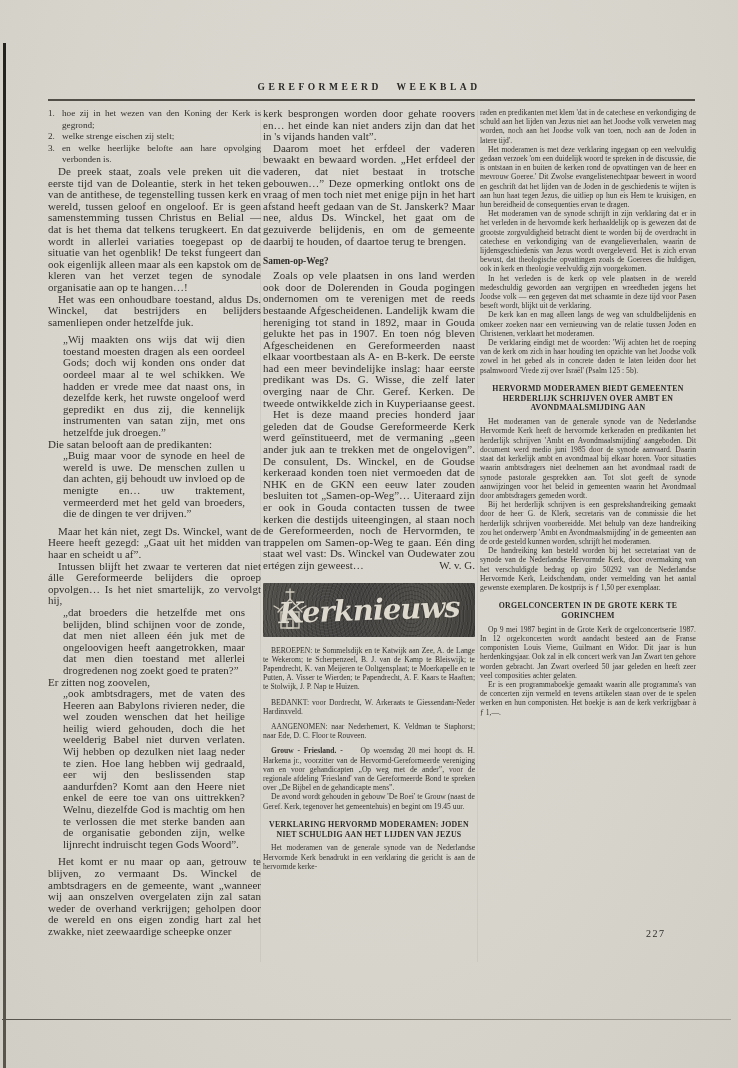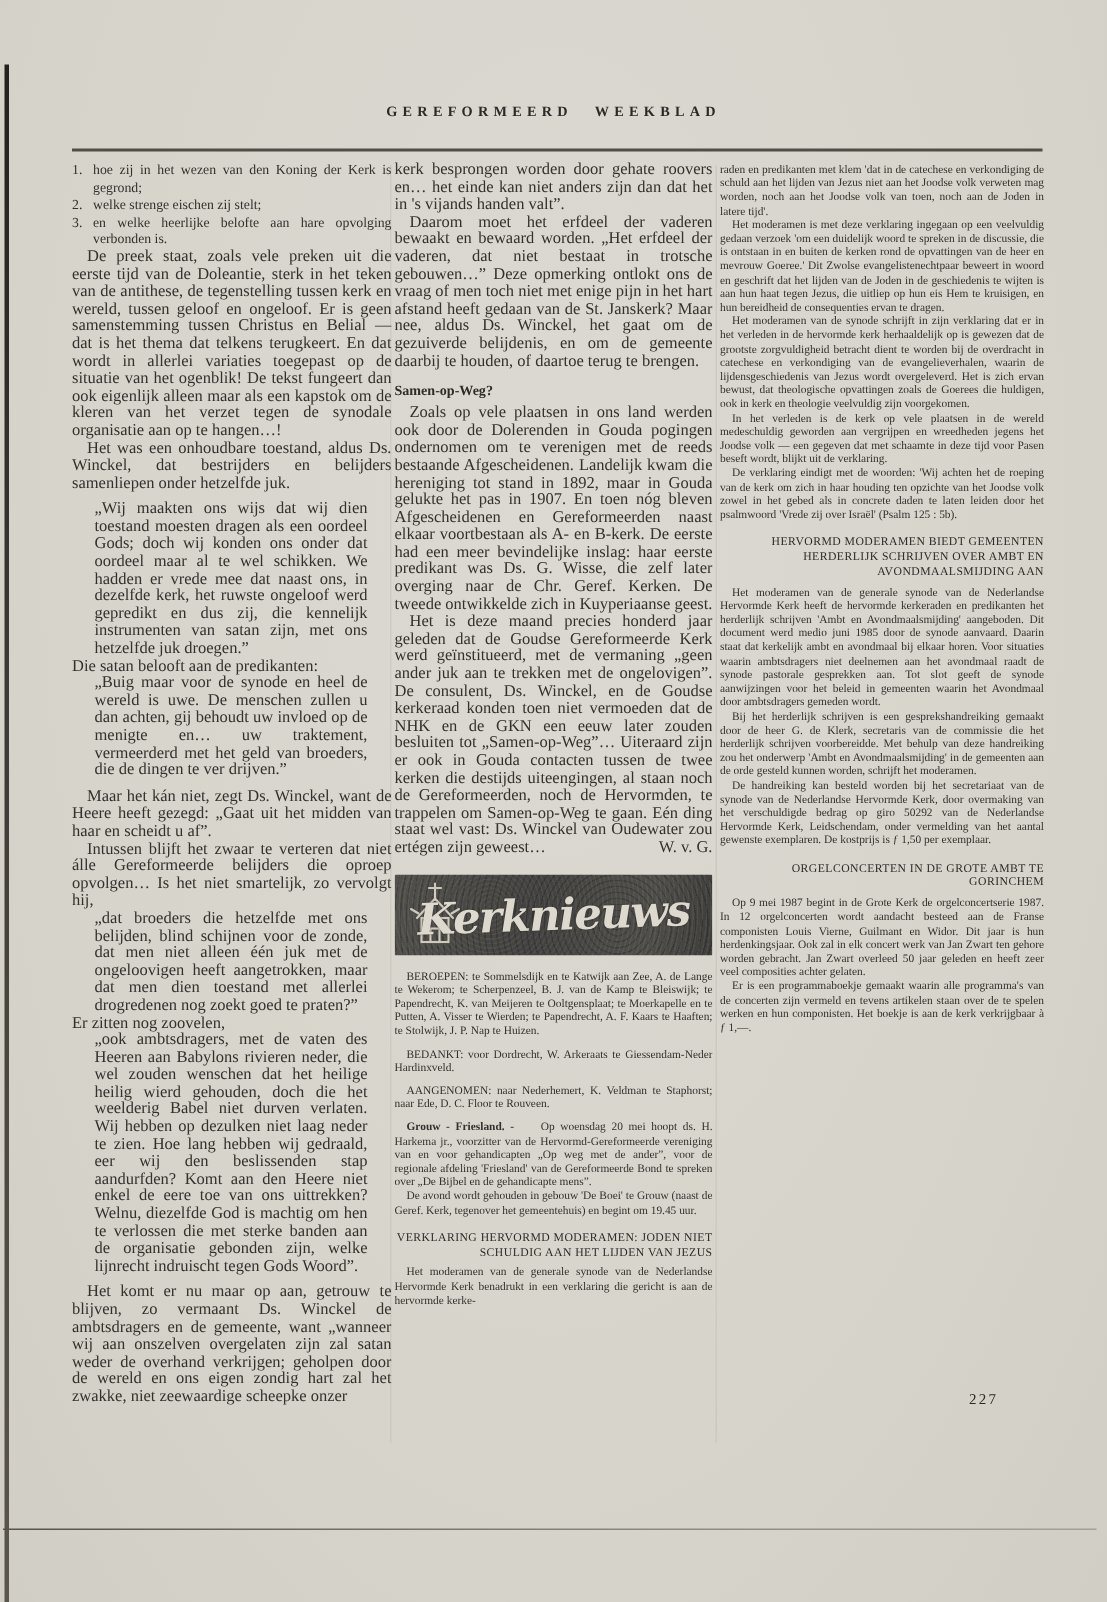--- a/index.html
+++ b/index.html
@@ -14,21 +14,21 @@
   }
   
   .edge{position:absolute;left:3px;top:43px;width:3px;height:1025px;
         background:linear-gradient(#23211e,#45423c 55%,#5a564e);}
   .bottom-rule{position:absolute;left:2px;top:1019px;width:729px;height:1px;
         background:linear-gradient(to right,#55524c,#8d897f 60%,#a5a198);}
   .head-rule{position:absolute;left:48px;top:99px;width:647px;height:2px;background:#514e48;}
   .colsep{position:absolute;top:110px;height:852px;width:1px;background:rgba(60,55,45,.07);}
   .sep1{left:260px;} .sep2{left:477px;}
 
-  .masthead{position:absolute;top:70px;left:0;width:100%;text-align:center;
+  .masthead{position:absolute;top:82px;left:0;width:100%;text-align:center;
     font-size:9.5px;font-weight:bold;letter-spacing:3.5px;word-spacing:9px;color:#2b2a26;}
 
   .col{position:absolute;top:108px;max-height:882px;overflow:hidden;}
   .col1{left:48px;width:213px;}
   .col2{left:263px;width:212px;}
   .col3{left:480px;width:216px;}
 
   .lg{font-size:11px;line-height:11.6px;}
   .sm{font-size:7.6px;line-height:9.2px;}
   .b{margin:0;text-align:justify;}
@@ -37,22 +37,22 @@
   .quote{margin-left:15px;margin-right:16px;}
   .gap{margin-top:6px;}
   .rel{position:relative;}
   .sig{position:absolute;right:0;bottom:0;text-indent:0;}
 
   .li{display:flex;font-size:9.2px;line-height:11.6px;}
   .num{flex:0 0 14px;}
   .lit{flex:1;text-align:justify;}
 
   h3{margin:0;}
-  .hd{font-size:7.8px;line-height:9.8px;letter-spacing:.3px;font-weight:normal;
-      color:#2e2c27;text-align:right;margin:9px 0 4px;}
+  .hd{font-size:7.8px;line-height:9.8px;letter-spacing:.3px;font-weight:bold;
+      color:#2e2c27;text-align:center;margin:9px 0 4px;}
   .samen{font-size:9.4px;line-height:12px;font-weight:bold;margin:8px 0 3px;color:#2e2c27;}
   .glead{font-weight:bold;margin-right:14px;}
 
   .banner{position:relative;margin:11px 0 9px;height:54px;border-radius:1px;
     background:
       repeating-radial-gradient(circle at 30% 40%, rgba(255,255,255,.05) 0 1px, transparent 1px 3px),
       repeating-radial-gradient(circle at 70% 60%, rgba(0,0,0,.18) 0 1px, transparent 1px 4px),
       linear-gradient(100deg,#52504b,#444240 45%,#504e49 80%,#3f3d3a);
     display:flex;align-items:center;}
   .banner-text{flex:1;text-align:center;color:#ddd9ce;font-style:italic;font-weight:bold;
@@ -136,25 +136,26 @@
     <p class="b sm in8">De avond wordt gehouden in gebouw 'De Boei' te Grouw (naast de Geref. Kerk, tegenover het gemeentehuis) en begint om 19.45 uur.</p>
     <h3 class="hd sm">VERKLARING HERVORMD MODERAMEN: JODEN NIET SCHULDIG AAN HET LIJDEN VAN JEZUS</h3>
     <p class="b sm in8">Het moderamen van de generale synode van de Nederlandse Hervormde Kerk benadrukt in een verklaring die gericht is aan de hervormde kerke-</p>
   </div>
 
   <div class="col col3">
     <p class="b sm">raden en predikanten met klem 'dat in de catechese en verkondiging de schuld aan het lijden van Jezus niet aan het Joodse volk verweten mag worden, noch aan het Joodse volk van toen, noch aan de Joden in latere tijd'.</p>
     <p class="b sm in8">Het moderamen is met deze verklaring ingegaan op een veelvuldig gedaan verzoek 'om een duidelijk woord te spreken in de discussie, die is ontstaan in en buiten de kerken rond de opvattingen van de heer en mevrouw Goeree.' Dit Zwolse evangelistenechtpaar beweert in woord en geschrift dat het lijden van de Joden in de geschiedenis te wijten is aan hun haat tegen Jezus, die uitliep op hun eis Hem te kruisigen, en hun bereidheid de consequenties ervan te dragen.</p>
     <p class="b sm in8">Het moderamen van de synode schrijft in zijn verklaring dat er in het verleden in de hervormde kerk herhaaldelijk op is gewezen dat de grootste zorgvuldigheid betracht dient te worden bij de overdracht in catechese en verkondiging van de evangelieverhalen, waarin de lijdensgeschiedenis van Jezus wordt overgeleverd. Het is zich ervan bewust, dat theologische opvattingen zoals de Goerees die huldigen, ook in kerk en theologie veelvuldig zijn voorgekomen.</p>
     <p class="b sm in8">In het verleden is de kerk op vele plaatsen in de wereld medeschuldig geworden aan vergrijpen en wreedheden jegens het Joodse volk — een gegeven dat met schaamte in deze tijd voor Pasen beseft wordt, blijkt uit de verklaring.</p>
+    <p class="b sm in8">De kerk kan en mag alleen langs de weg van schuldbelijdenis en omkeer zoeken naar een vernieuwing van de relatie tussen Joden en Christenen, verklaart het moderamen.</p>
     <p class="b sm in8">De verklaring eindigt met de woorden: 'Wij achten het de roeping van de kerk om zich in haar houding ten opzichte van het Joodse volk zowel in het gebed als in concrete daden te laten leiden door het psalmwoord 'Vrede zij over Israël' (Psalm 125 : 5b).</p>
     <h3 class="hd">HERVORMD MODERAMEN BIEDT GEMEENTEN HERDERLIJK SCHRIJVEN OVER AMBT EN AVONDMAALSMIJDING AAN</h3>
     <p class="b sm in8">Het moderamen van de generale synode van de Nederlandse Hervormde Kerk heeft de hervormde kerkeraden en predikanten het herderlijk schrijven 'Ambt en Avondmaalsmijding' aangeboden. Dit document werd medio juni 1985 door de synode aanvaard. Daarin staat dat kerkelijk ambt en avondmaal bij elkaar horen. Voor situaties waarin ambtsdragers niet deelnemen aan het avondmaal raadt de synode pastorale gesprekken aan. Tot slot geeft de synode aanwijzingen voor het beleid in gemeenten waarin het Avondmaal door ambtsdragers gemeden wordt.</p>
     <p class="b sm in8">Bij het herderlijk schrijven is een gesprekshandreiking gemaakt door de heer G. de Klerk, secretaris van de commissie die het herderlijk schrijven voorbereidde. Met behulp van deze handreiking zou het onderwerp 'Ambt en Avondmaalsmijding' in de gemeenten aan de orde gesteld kunnen worden, schrijft het moderamen.</p>
     <p class="b sm in8">De handreiking kan besteld worden bij het secretariaat van de synode van de Nederlandse Hervormde Kerk, door overmaking van het verschuldigde bedrag op giro 50292 van de Nederlandse Hervormde Kerk, Leidschendam, onder vermelding van het aantal gewenste exemplaren. De kostprijs is ƒ 1,50 per exemplaar.</p>
-    <h3 class="hd">ORGELCONCERTEN IN DE GROTE AMBT TE GORINCHEM</h3>
+    <h3 class="hd">ORGELCONCERTEN IN DE GROTE KERK TE GORINCHEM</h3>
     <p class="b sm in8">Op 9 mei 1987 begint in de Grote Kerk de orgelconcertserie 1987. In 12 orgelconcerten wordt aandacht besteed aan de Franse componisten Louis Vierne, Guilmant en Widor. Dit jaar is hun herdenkingsjaar. Ook zal in elk concert werk van Jan Zwart ten gehore worden gebracht. Jan Zwart overleed 50 jaar geleden en heeft zeer veel composities achter gelaten.</p>
     <p class="b sm in8">Er is een programmaboekje gemaakt waarin alle programma's van de concerten zijn vermeld en tevens artikelen staan over de te spelen werken en hun componisten. Het boekje is aan de kerk verkrijgbaar à ƒ 1,—.</p>
   </div>
 
   <div class="pagenum">227</div>
   <div class="bottom-rule"></div>
 </div>
 
 </body></html>

